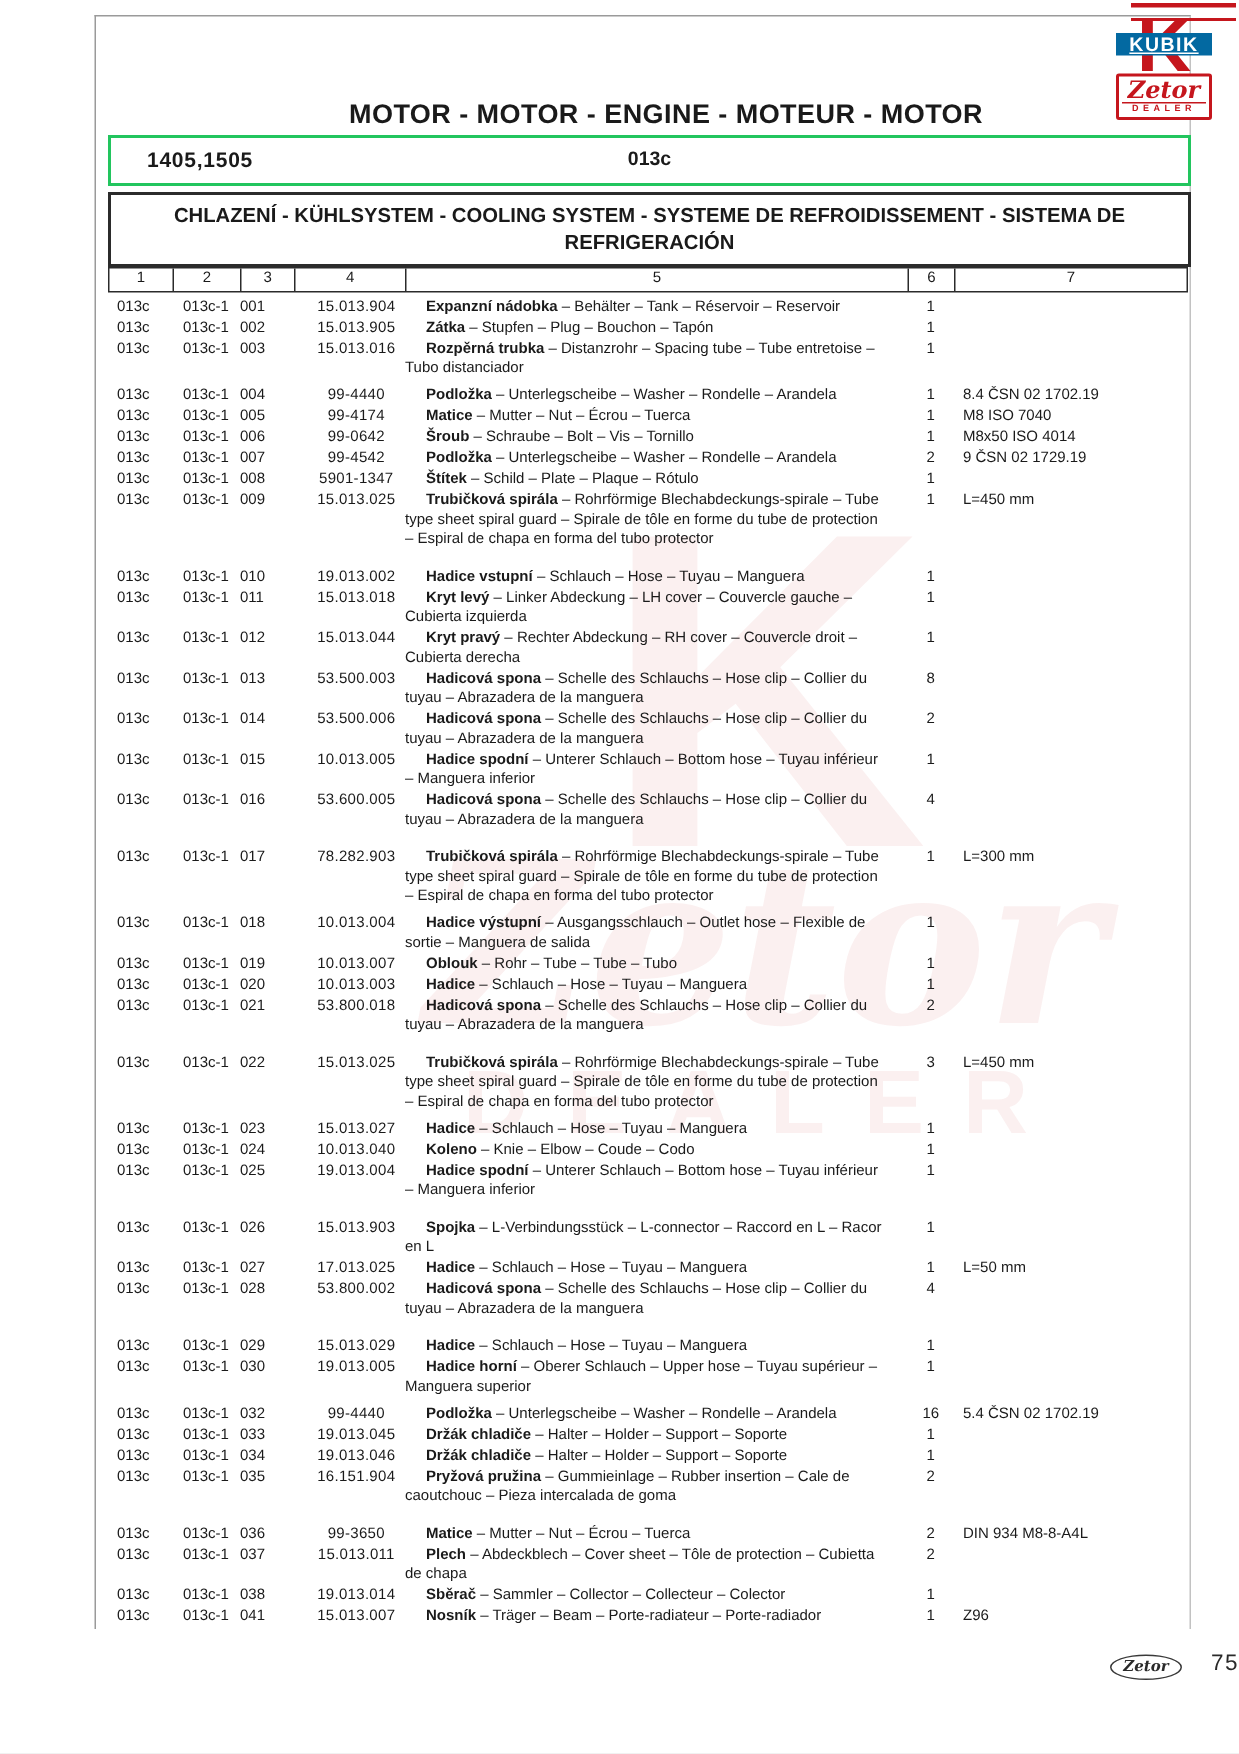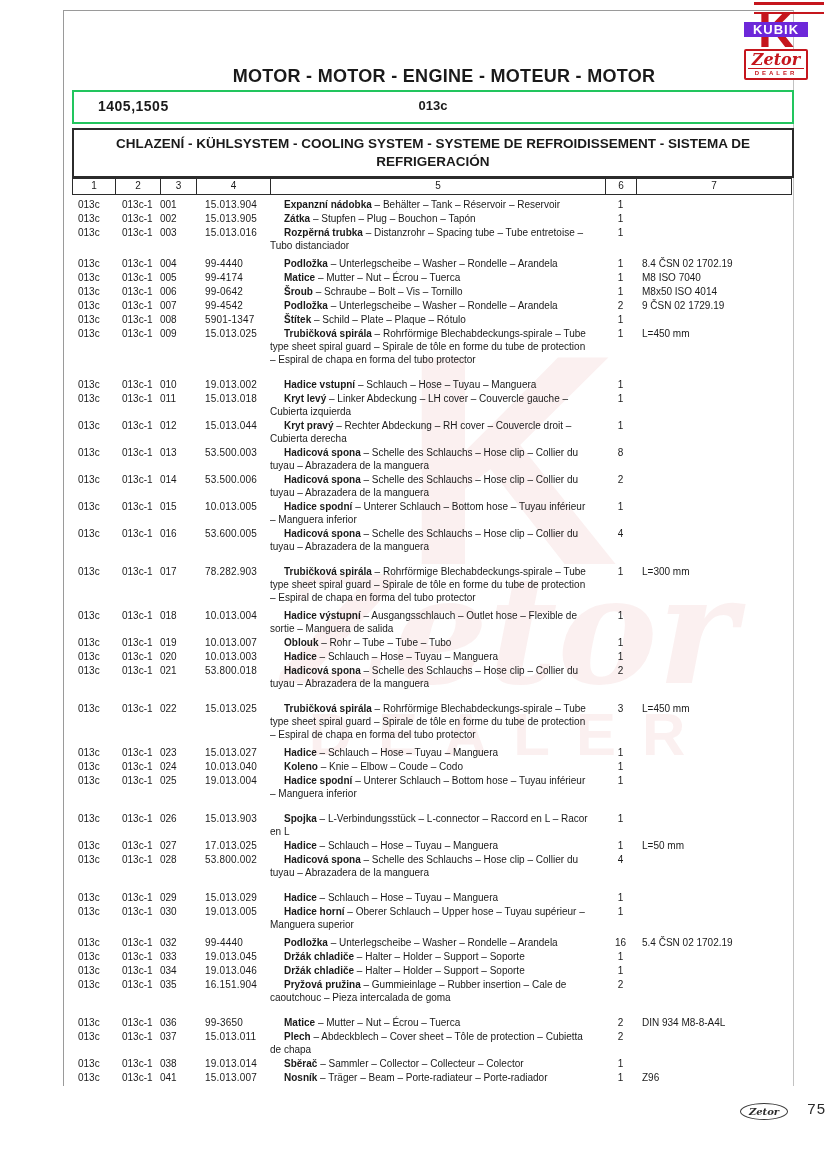--- a/index.html
+++ b/index.html
@@ -19,22 +19,22 @@
     border-top:3px solid #c5161d;border-bottom:2px solid #c5161d;
   }
   
   .kubik-logo{position:absolute;right:18px;top:12px;width:64px;text-align:center;}
   .kubik-k{
     position:absolute;left:6px;top:-4px;width:52px;height:44px;
     color:#c5161d;font-size:50px;font-weight:bold;line-height:44px;
     font-family:"Liberation Sans",sans-serif;
   }
   .kubik-band{
-    position:relative;margin-top:10px;background:#6d28d9;color:#ffffff;
-    font-size:13px;font-weight:bold;letter-spacing:1px;line-height:15px;
+    position:relative;margin-top:10px;background:#0369a1;color:#ffffff;
+    font-size:13px;font-weight:bold;letter-spacing:1px;line-height:15px;text-decoration:underline;
   }
   .zetor-box{
     position:relative;margin-top:12px;border:2px solid #c5161d;border-radius:2px;
     padding:1px 2px 2px 2px;background:#fff;
   }
   .zetor-script{
     display:block;color:#c5161d;font-family:"DejaVu Serif",serif;
     font-style:italic;font-weight:bold;font-size:16px;line-height:16px;
     border-bottom:1px solid #c5161d;
   }
@@ -88,21 +88,21 @@
   .table-body{
     position:absolute;left:72px;top:198px;width:718px;z-index:1;
   }
   .trow{
     display:grid;grid-template-columns:43px 45px 36px 74px 335px 31px auto;
     font-size:10px;line-height:13px;margin-bottom:1px;
   }
   .trow .c1{padding-left:6px;}
   .trow .c2{padding-left:7px;}
   .trow .c3{padding-right:3px;}
-  .trow .c4{padding-left:9px;letter-spacing:0.2px;}
+  .trow .c4{padding-left:9px;letter-spacing:0.2px;text-align:center;}
   .trow .c5{padding-right:14px;}
   .trow .c6{text-align:center;}
   .trow .c7{padding-left:6px;}
   .trow .c5 b{font-weight:bold;padding-left:14px;}
   .gap-small{margin-top:5px;}
   .gap-large{margin-top:12px;}
   
   .page-number{
     position:absolute;left:0;top:1100px;width:826px;text-align:right;
     font-size:15px;color:#2a2a2a;letter-spacing:1px;

